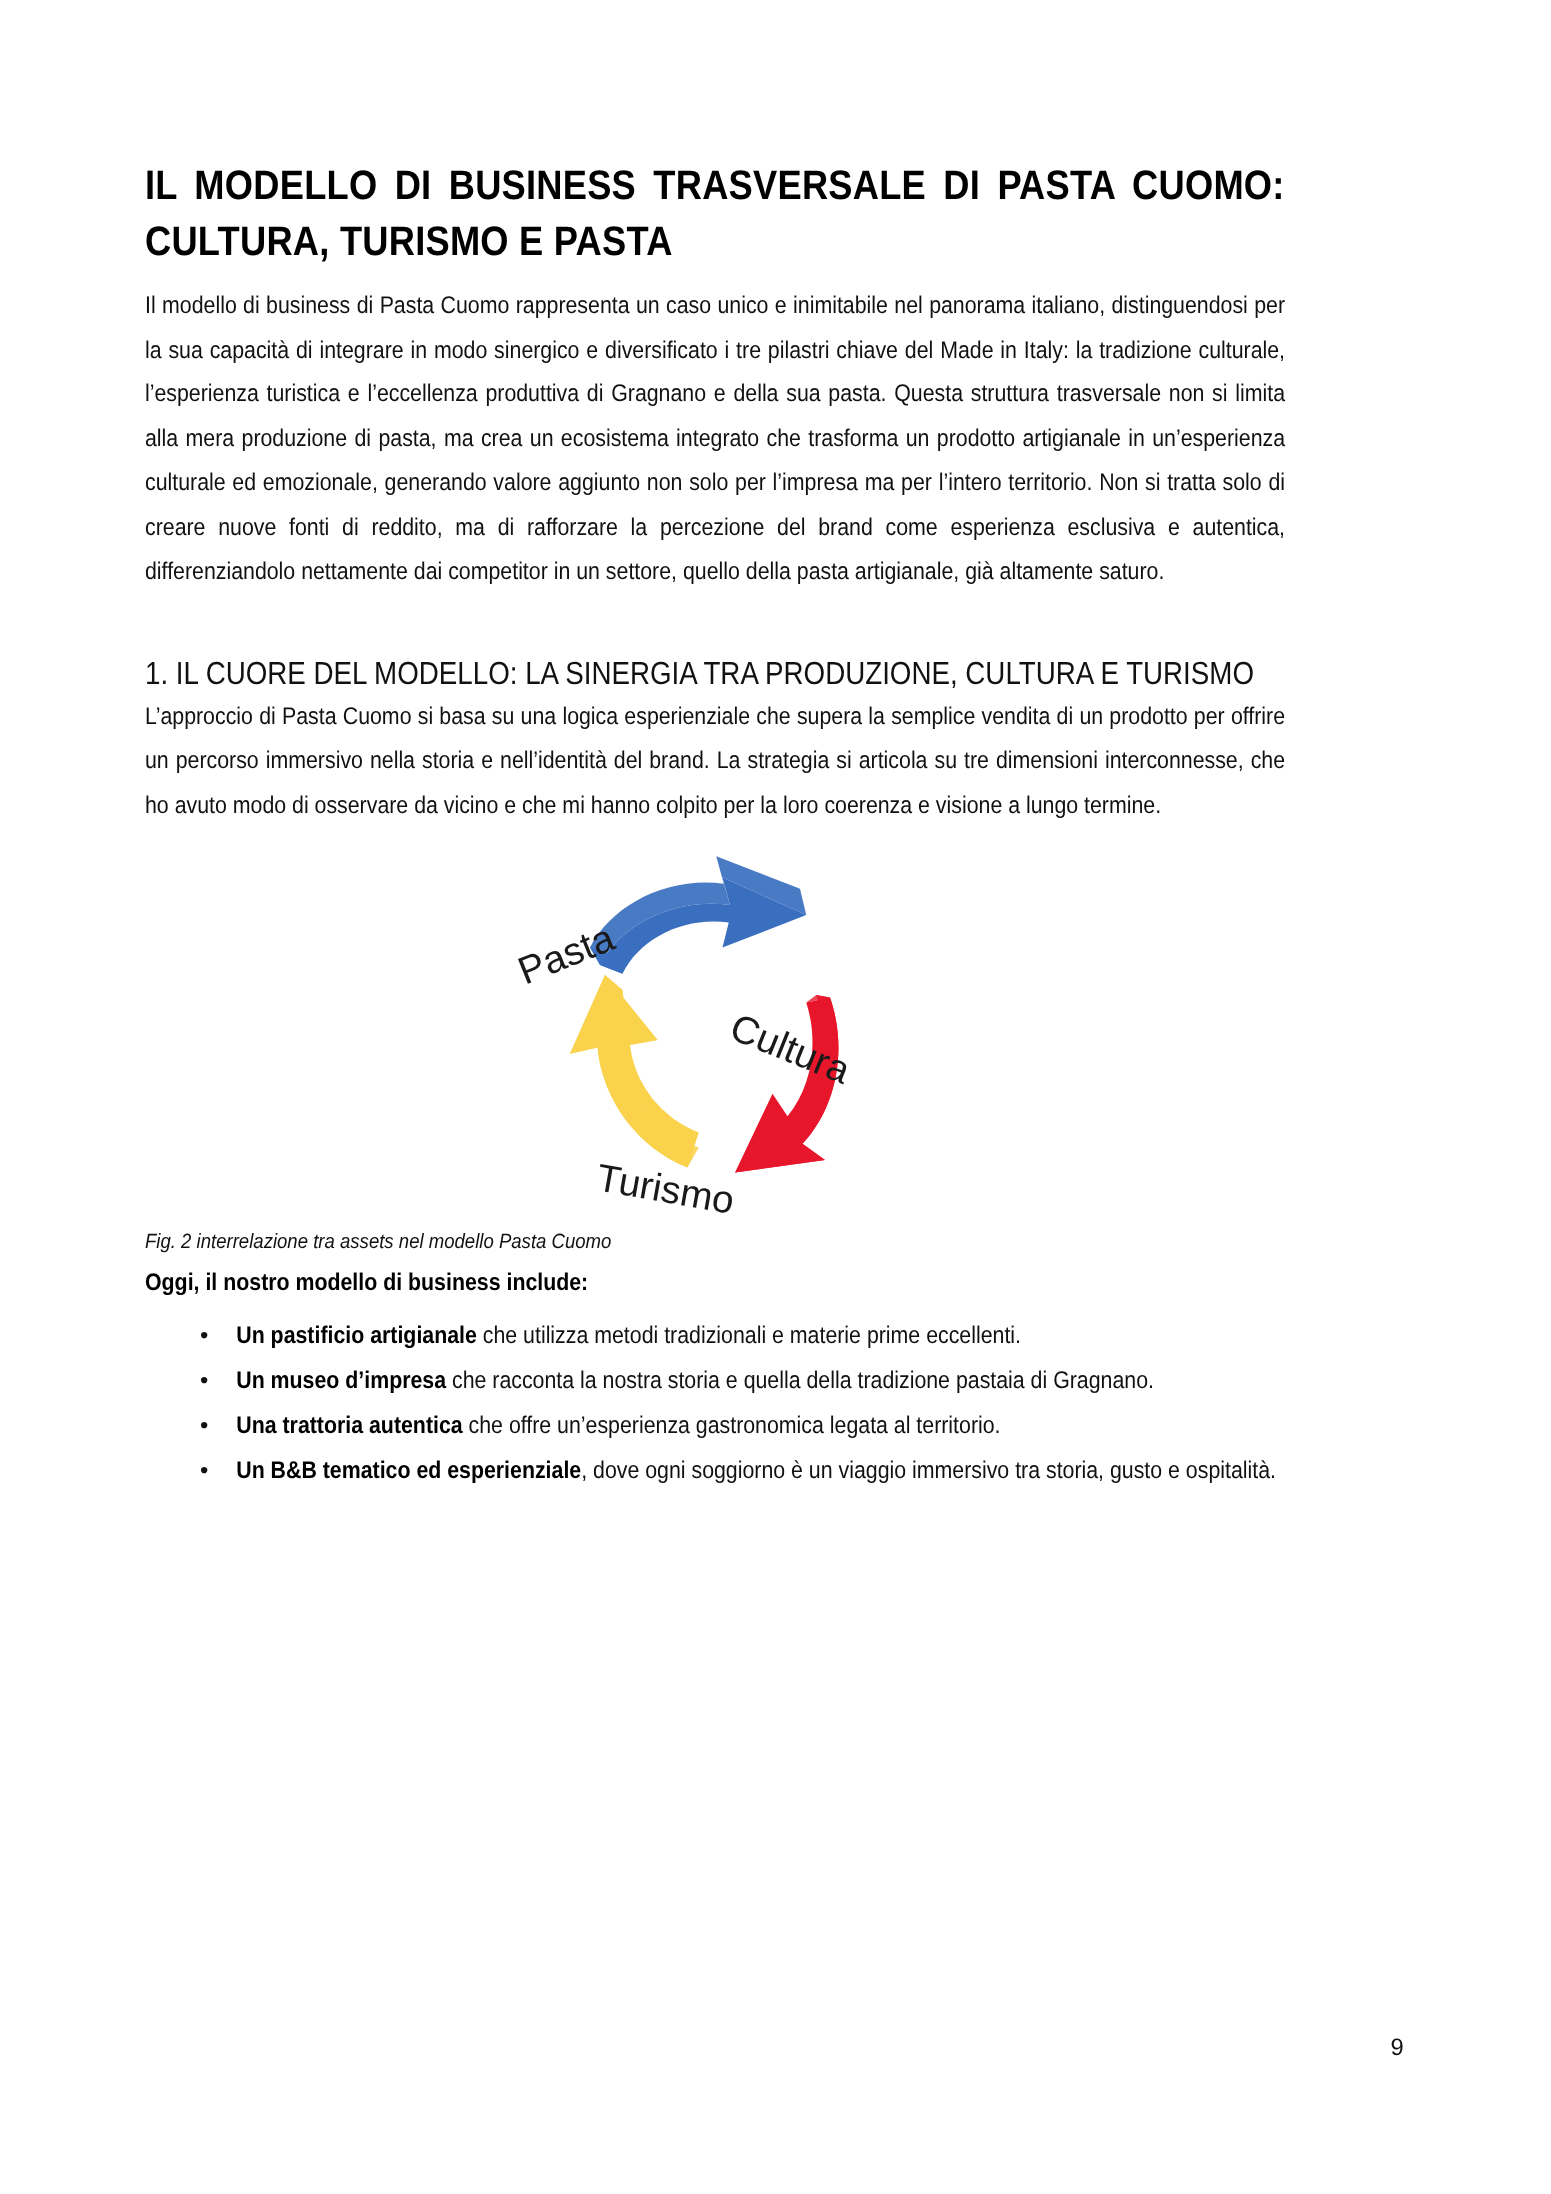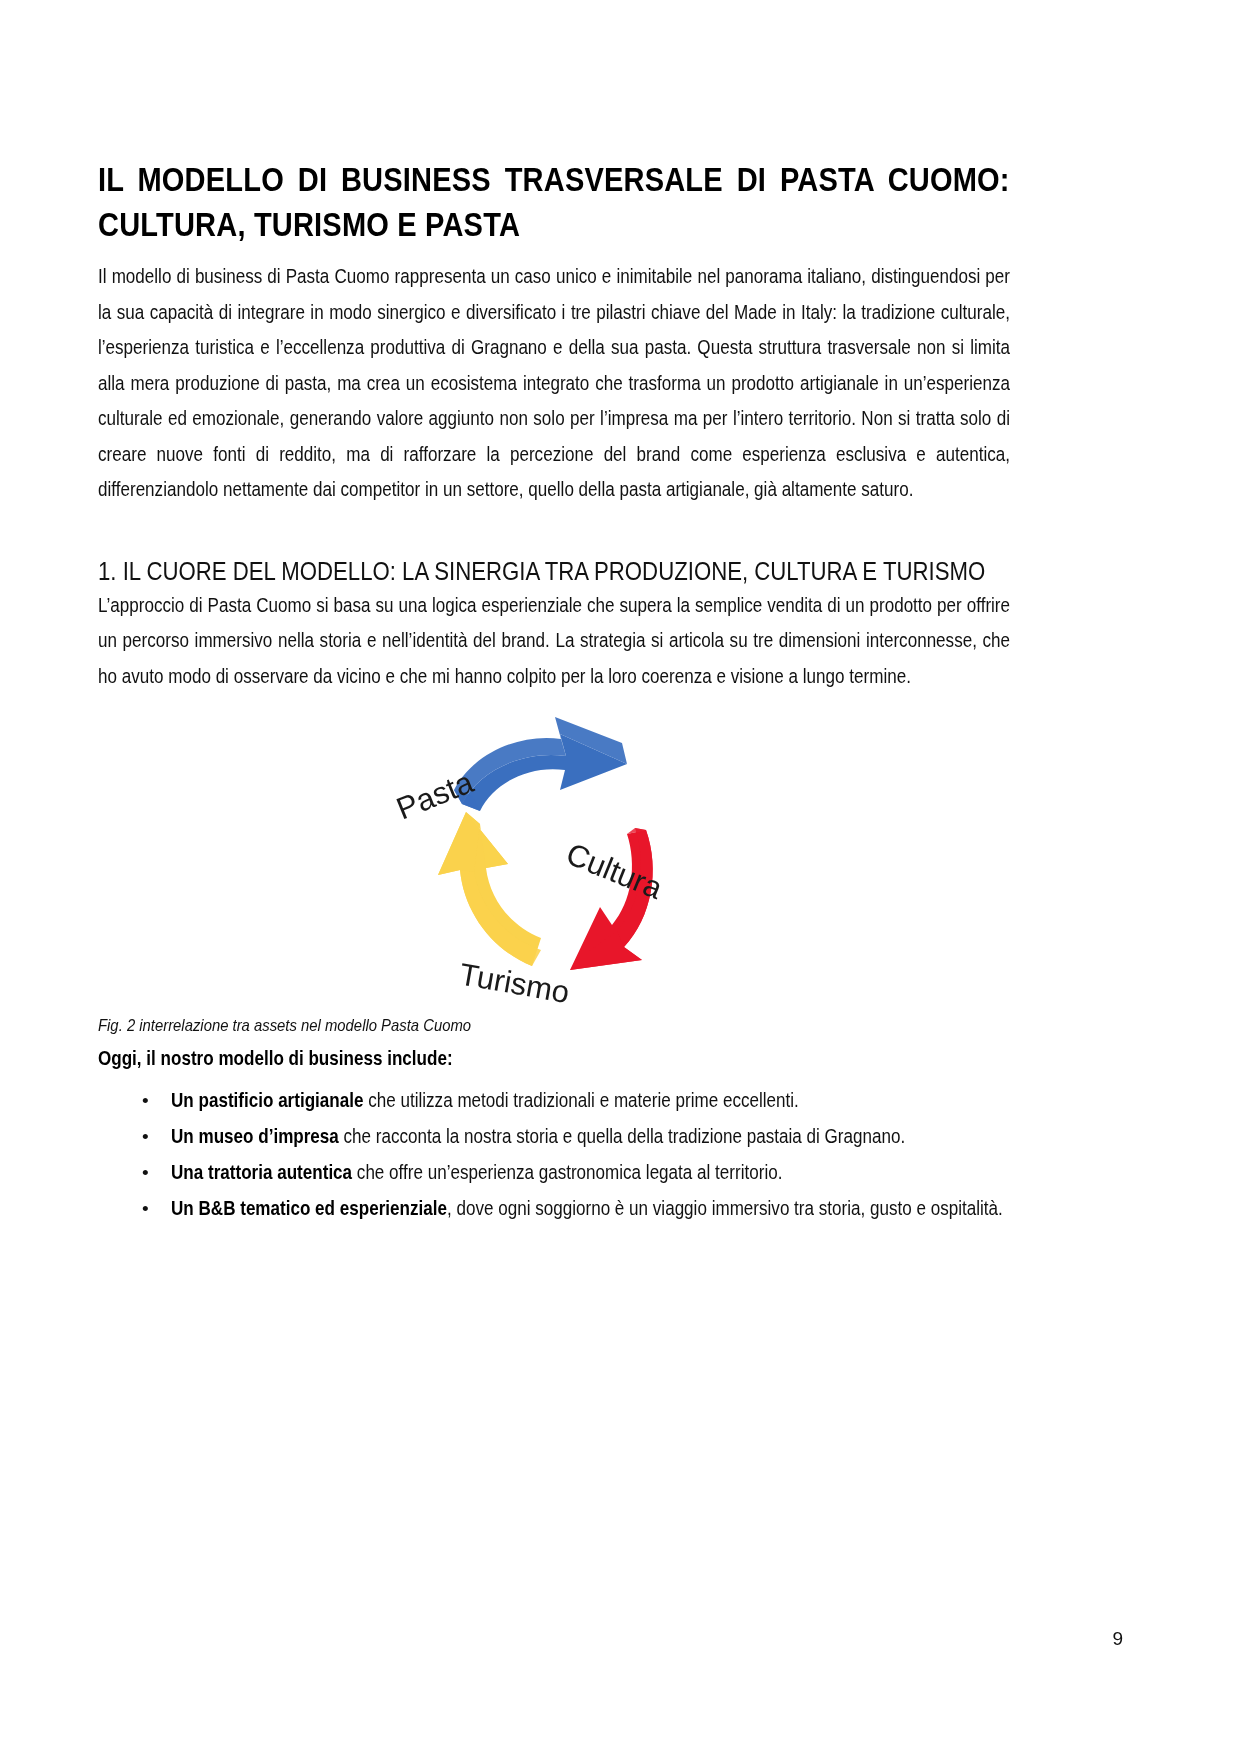--- a/index.html
+++ b/index.html
@@ -13,24 +13,23 @@
   .page {
     position: relative;
     width: 1241px;
     height: 1755px;
     background: #ffffff;
     margin: 0 auto;
     overflow: hidden;
   }
   .content {
     position: absolute;
-    left: 98px;
+    left: 116px;
     top: 0;
     width: 912px;
-    margin-top: 32px;
   }
 
   
   .doc-title {
     font-family: "Liberation Sans", sans-serif;
     font-weight: bold;
     font-size: 33px;
     line-height: 45px;
     letter-spacing: 0.2px;
     color: #000000;

